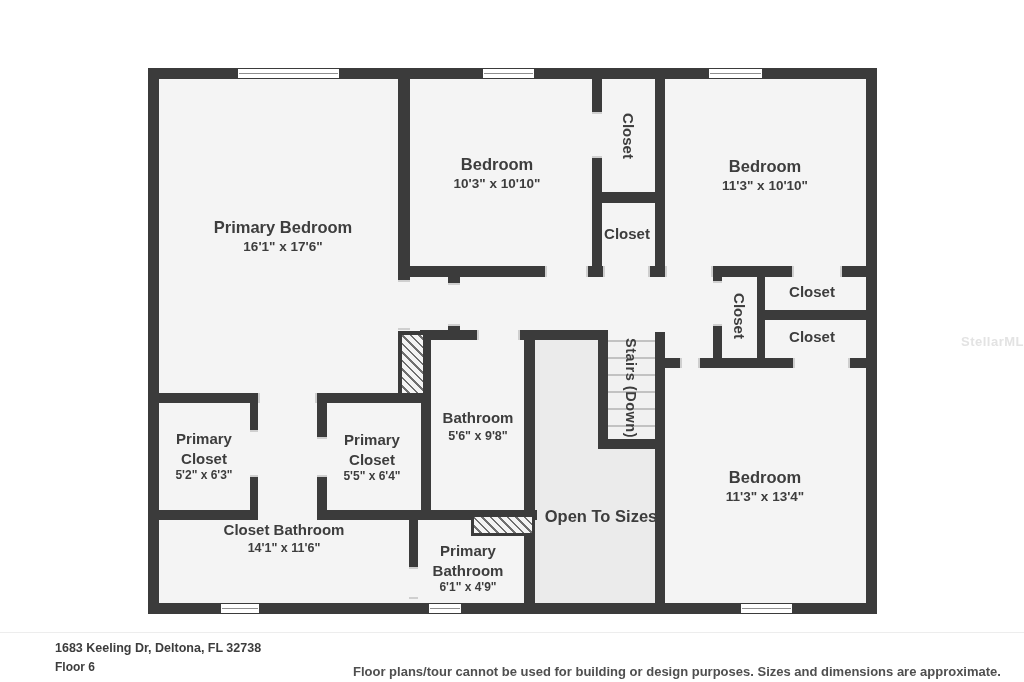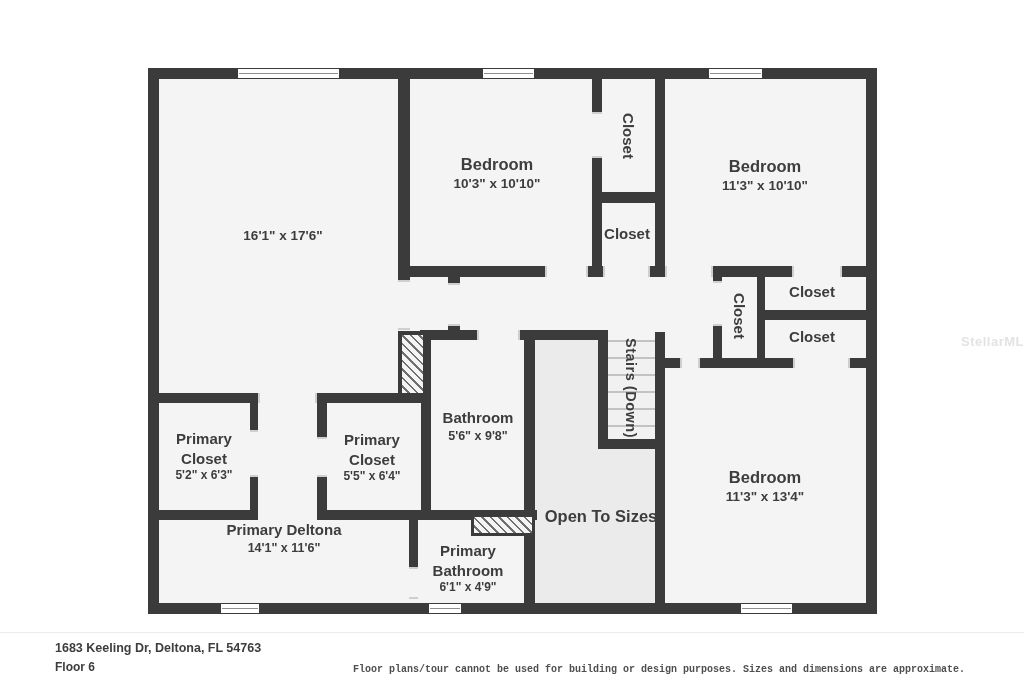--- a/index.html
+++ b/index.html
@@ -23,21 +23,21 @@
   .lbl.sm .nm{font-size:15px;}
   .lbl.sm .dm{font-size:12.5px;}
   .lbl.xs .nm{font-size:15px;}
   .lbl.xs .dm{font-size:12px;}
   .rot{transform:translate(-50%,-50%) rotate(90deg);}
   .closet-lbl{font-size:15px;font-weight:bold;}
   .stairs-lbl{font-size:14.5px;font-weight:bold;letter-spacing:0.5px;}
   .watermark{position:absolute;font-size:13px;font-weight:bold;color:#e3e3e3;letter-spacing:0.5px;}
   .footer-addr{position:absolute;left:55px;top:641px;font-size:12.5px;font-weight:bold;color:#3d3d3d;}
   .footer-floor{position:absolute;left:55px;top:660px;font-size:12px;font-weight:bold;color:#3d3d3d;}
-  .footer-disc{position:absolute;left:353px;top:664px;font-size:10px;font-weight:bold;color:#4f4f4f;font-family:Liberation Mono, monospace;}
+  .footer-disc{position:absolute;left:353px;top:664px;font-size:13px;font-weight:bold;color:#4f4f4f;}
   .sep{position:absolute;left:0;top:632px;width:1024px;height:1px;background:#ededed;}
 </style>
 </head>
 <body>
 
 <div class="frame">
 
   <div class="fill" style="left:159px;top:79px;width:707px;height:524px;"></div>
 
   <div class="otb" style="left:535px;top:340px;width:120px;height:263px;"></div>
@@ -138,40 +138,41 @@
   <div class="op" style="left:477px;top:330px;width:1.5px;height:10px;"></div>
   <div class="op" style="left:518px;top:330px;width:1.5px;height:10px;"></div>
   <div class="op" style="left:680px;top:358px;width:1.5px;height:10px;"></div>
   <div class="op" style="left:698px;top:358px;width:1.5px;height:10px;"></div>
   <div class="op" style="left:793px;top:358px;width:1.5px;height:10px;"></div>
   <div class="op" style="left:848px;top:358px;width:1.5px;height:10px;"></div>
   <div class="op" style="left:258px;top:393px;width:1.5px;height:10px;"></div>
   <div class="op" style="left:315px;top:393px;width:1.5px;height:10px;"></div>
 
   <div class="lbl" style="left:283px;top:236px;">
+    <div class="nm">Primary Bedroom</div>
     <div class="dm">16'1" x 17'6"</div>
   </div>
   <div class="lbl" style="left:497px;top:173px;">
     <div class="nm">Bedroom</div>
     <div class="dm">10'3" x 10'10"</div>
   </div>
   <div class="lbl" style="left:765px;top:175px;">
     <div class="nm">Bedroom</div>
     <div class="dm">11'3" x 10'10"</div>
   </div>
   <div class="lbl" style="left:765px;top:486px;">
     <div class="nm">Bedroom</div>
     <div class="dm">11'3" x 13'4"</div>
   </div>
   <div class="lbl sm" style="left:478px;top:426px;">
     <div class="nm">Bathroom</div>
     <div class="dm">5'6" x 9'8"</div>
   </div>
   <div class="lbl sm" style="left:284px;top:538px;">
-    <div class="nm">Primary Deltona</div>
+    <div class="nm">Closet Bathroom</div>
     <div class="dm">14'1" x 11'6"</div>
   </div>
   <div class="lbl xs" style="left:468px;top:568px;">
     <div class="nm">Primary</div>
     <div class="nm">Bathroom</div>
     <div class="dm">6'1" x 4'9"</div>
   </div>
   <div class="lbl xs" style="left:204px;top:456px;">
     <div class="nm">Primary</div>
     <div class="nm">Closet</div>
@@ -190,17 +191,17 @@
   <div class="lbl closet-lbl" style="left:812px;top:337px;">Closet</div>
 
   <div class="lbl rot stairs-lbl" style="left:631px;top:388px;">Stairs (Down)</div>
   <div class="lbl" style="left:601px;top:517px;">
     <div class="nm">Open To Sizes</div>
   </div>
 
   <div class="watermark" style="left:961px;top:334px;">StellarMLS</div>
 
   <div class="sep"></div>
-  <div class="footer-addr">1683 Keeling Dr, Deltona, FL 54763</div>
+  <div class="footer-addr">1683 Keeling Dr, Deltona, FL 32738</div>
   <div class="footer-floor">Floor 6</div>
   <div class="footer-disc">Floor plans/tour cannot be used for building or design purposes. Sizes and dimensions are approximate.</div>
 
 </div>
 
 </body></html>

